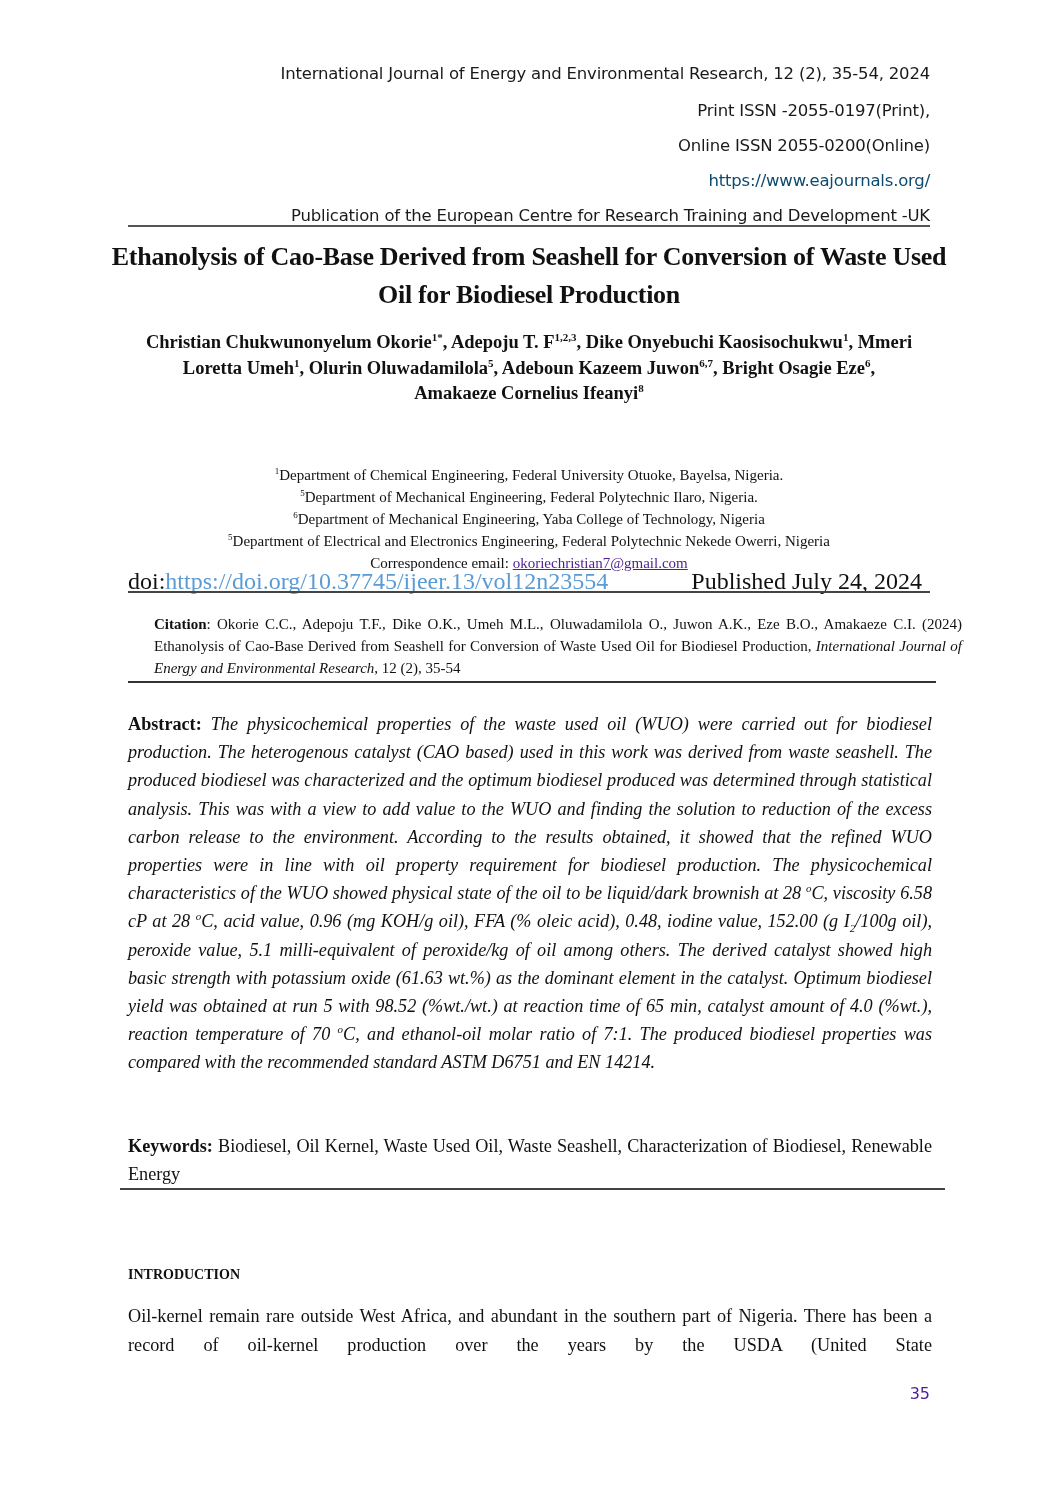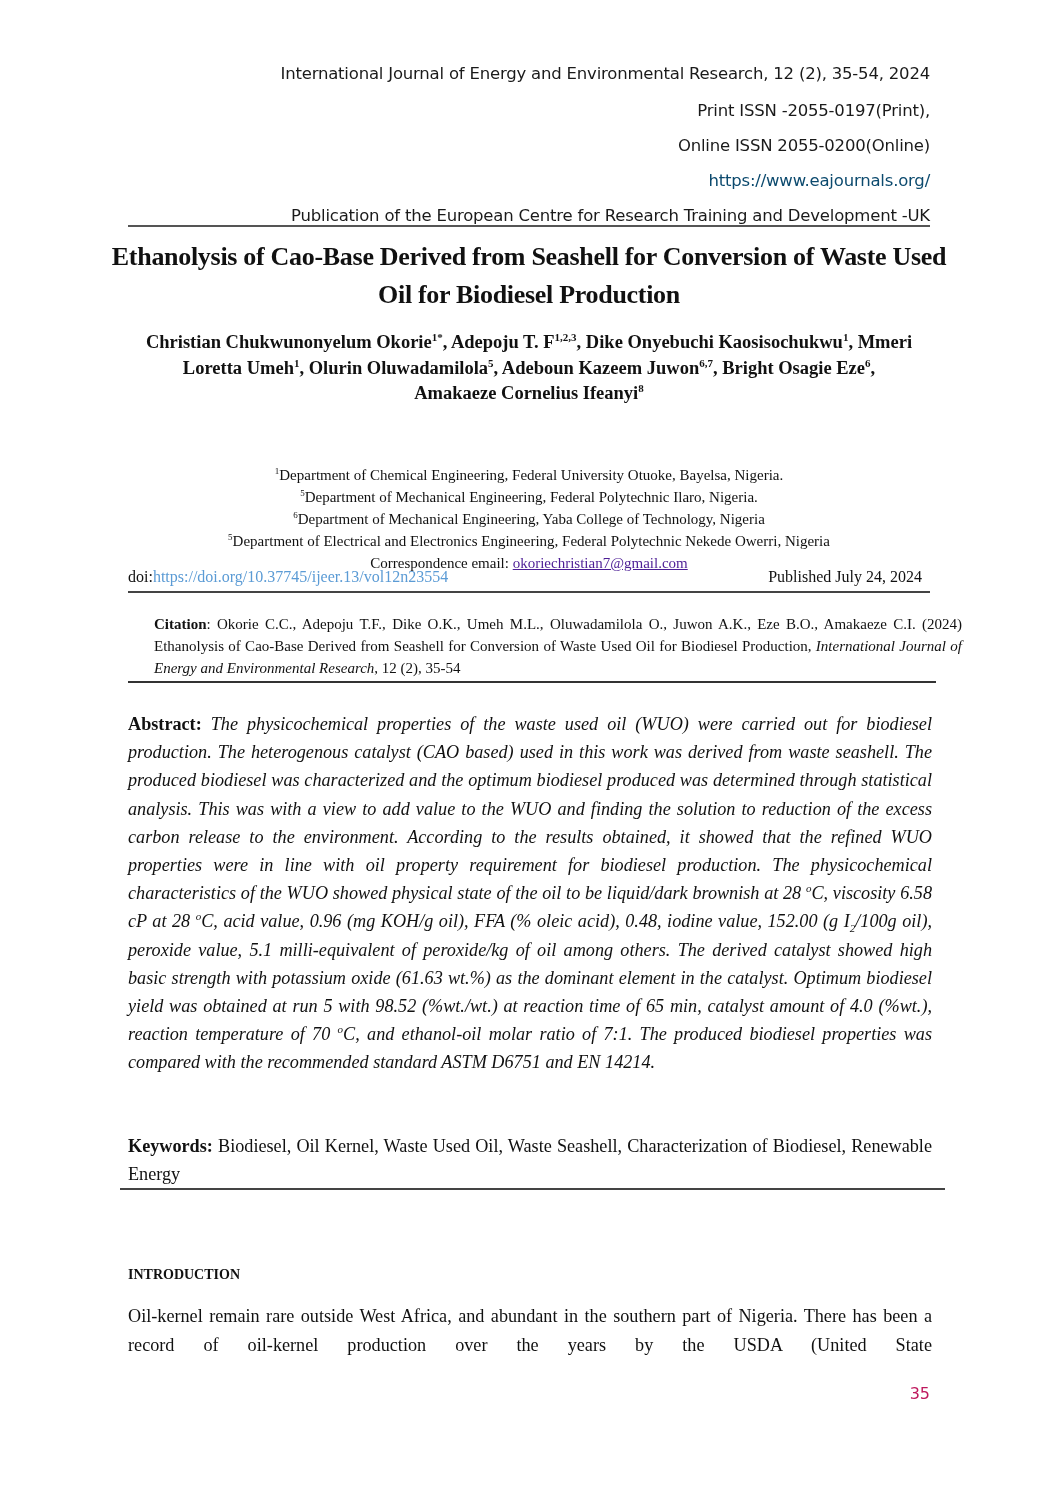--- a/index.html
+++ b/index.html
@@ -13,42 +13,42 @@
 
   .title { position: absolute; left: 100px; width: 858px; top: 238px; text-align: center; font-family: "Liberation Serif", serif; font-weight: bold; font-size: 26px; line-height: 38px; letter-spacing: -0.3px; }
 
   .authors { position: absolute; left: 140px; width: 778px; top: 330px; text-align: center; font-family: "Liberation Serif", serif; font-weight: bold; font-size: 18.5px; line-height: 25.5px; }
   .authors sup { font-size: 11px; line-height: 0; }
 
   .affil { position: absolute; left: 120px; width: 818px; top: 433px; text-align: center; font-family: "Liberation Serif", serif; font-size: 15px; line-height: 22px; margin-top: 31px; }
   .affil sup { font-size: 9px; line-height: 0; }
   .affil a { color: #4c1d95; text-decoration: underline; }
 
-  .doi-row { position: absolute; left: 128px; width: 802px; top: 568px; font-family: "Liberation Serif", serif; font-size: 16px; }
+  .doi-row { position: absolute; left: 128px; width: 802px; top: 568px; font-family: "Liberation Serif", serif; font-size: 24px; }
   .doi-row .doi-link { color: #5b9bd5; }
   .doi-row .pub { position: absolute; right: 8px; top: 0; }
   .rule1 { position: absolute; left: 128px; width: 802px; top: 591px; height: 1.5px; background: #444; }
 
   .citation { position: absolute; left: 128px; width: 808px; top: 613px; font-family: "Liberation Serif", serif; font-size: 15px; line-height: 22px; text-align: justify; margin-left: 26px; }
   .rule2 { position: absolute; left: 128px; width: 808px; top: 681px; height: 2px; background: #333; }
 
   .abstract { position: absolute; left: 128px; width: 804px; top: 710px; font-family: "Liberation Serif", serif; font-size: 18.2px; line-height: 28.2px; text-align: justify; }
   .abstract b { font-style: normal; }
   .abstract .body { font-style: italic; }
   .abstract sub { font-size: 11px; line-height: 0; }
   .abstract sup { font-size: 11px; line-height: 0; }
 
   .keywords { position: absolute; left: 128px; width: 804px; top: 1132px; font-family: "Liberation Serif", serif; font-size: 18.2px; line-height: 28.2px; text-align: justify; }
   .rule3 { position: absolute; left: 120px; width: 825px; top: 1188px; height: 1.5px; background: #444; }
 
   .section-h { position: absolute; left: 128px; top: 1247px; font-family: "Liberation Serif", serif; font-weight: bold; font-size: 14px; margin-top: 20px; }
 
   .intro { position: absolute; left: 128px; width: 804px; top: 1302px; font-family: "Liberation Serif", serif; font-size: 18.2px; line-height: 29px; text-align: justify; text-align-last: justify; }
 
-  .pagenum { position: absolute; right: 128px; top: 1384px; font-family: "DejaVu Sans", sans-serif; font-size: 16px; color: #be185d; }
+  .pagenum { position: absolute; right: 128px; top: 1384px; font-family: "DejaVu Sans", sans-serif; font-size: 16px; color: #4c1d95; }
 </style>
 </head>
 <body>
 
 <div class="page">
 
   <div class="hdr" id="h1">International Journal of Energy and Environmental Research, 12 (2), 35-54, 2024</div>
   <div class="hdr" id="h2">Print ISSN -2055-0197(Print),</div>
   <div class="hdr" id="h3">Online ISSN 2055-0200(Online)</div>
   <div class="hdr link" id="h4">https://www.eajournals.org/</div>

